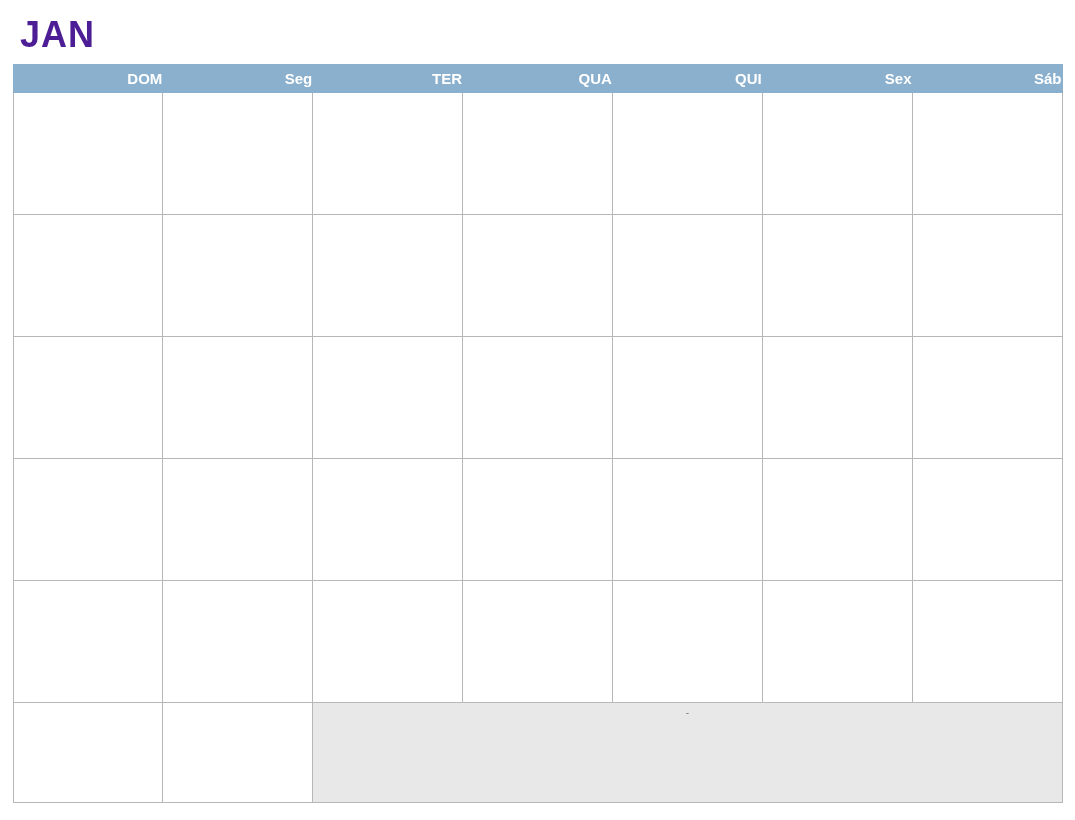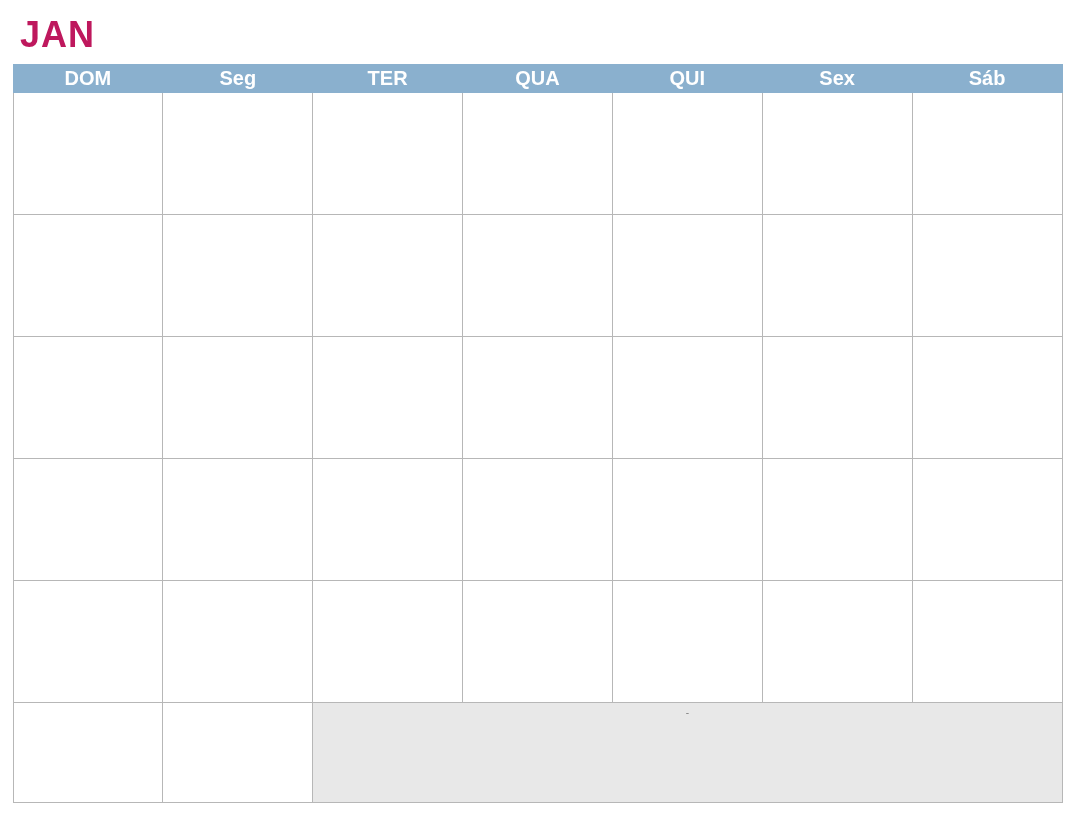--- a/index.html
+++ b/index.html
@@ -9,36 +9,36 @@
     }
     body {
       font-family: Arial, Helvetica, sans-serif;
       background: #ffffff;
       padding: 10px;
       width: 1075px;
     }
     .month-title {
       font-size: 36px;
       font-weight: bold;
-      color: #be185d;
+      color: #4c1d95;
       padding: 4px 0 8px 10px;
       letter-spacing: 1px;
     }
     table.calendar {
       border-collapse: collapse;
       width: 1050px;
       margin: 0 auto;
       table-layout: fixed;
     }
     table.calendar th {
       background: #8ab0ce;
       color: #ffffff;
       font-weight: bold;
-      font-size: 20px;
-      text-align: center;
+      font-size: 15px;
+      text-align: right;
       height: 28px;
       border: 1px solid #8ab0ce;
       vertical-align: middle;
       margin-left: 12px;
     }
     table.calendar td {
       border: 1px solid #b7b7b7;
       height: 122px;
       vertical-align: top;
       background: #ffffff;

